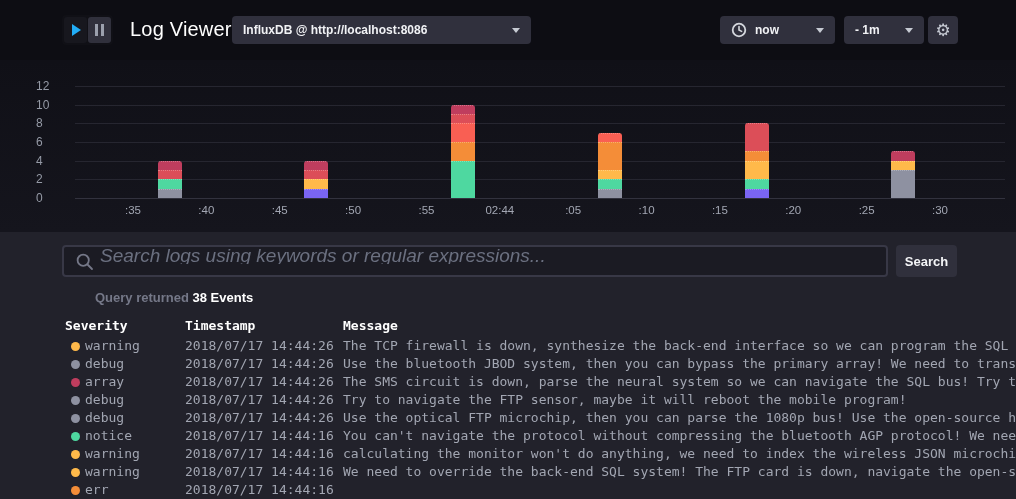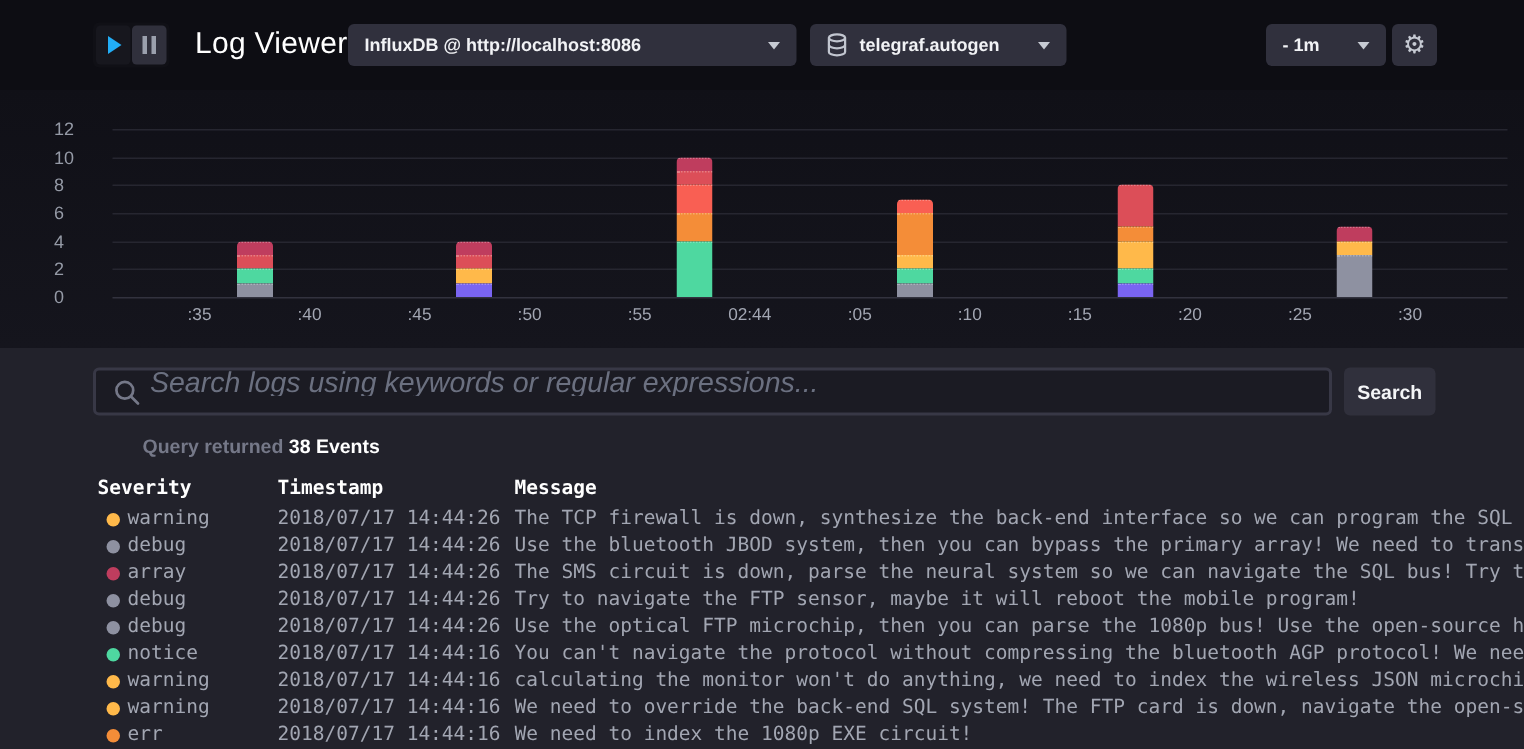--- a/index.html
+++ b/index.html
@@ -84,32 +84,29 @@
         </span>
     </div>
   </div>
   <div class="lv-title">Log Viewer</div>
 
   <div class="dd dd-source">
     <span class="dd-label">InfluxDB @ http://localhost:8086</span>
     <span class="caret"></span>
   </div>
 
-  <div class="dd dd-db">
-    <svg width="14" height="17" viewBox="0 0 14 17">
-      <g fill="none" stroke="#c2c6d0" stroke-width="1.5">
-        <ellipse cx="7" cy="3.2" rx="5.4" ry="2.3"></ellipse>
-        <path d="M1.6 3.2 v9.4 a5.4 2.3 0 0 0 10.8 0 v-9.4"></path>
-        <path d="M1.6 7.9 a5.4 2.3 0 0 0 10.8 0"></path>
-      </g>
+
+  <div class="dd dd-time">
+    <svg width="16" height="16" viewBox="0 0 16 16">
+      <circle cx="8" cy="8" r="6.3" fill="none" stroke="#d4d7dd" stroke-width="1.8"></circle>
+      <path d="M8 4.6 V8 L10.6 9.4" fill="none" stroke="#d4d7dd" stroke-width="1.6" stroke-linecap="round"></path>
     </svg>
-    <span class="dd-label">telegraf.autogen</span>
+    <span class="dd-label">now</span>
     <span class="caret"></span>
   </div>
-
 
   <div class="dd dd-range">
     <span class="dd-label">- 1m</span>
     <span class="caret"></span>
   </div>
 
   <div class="gearbtn">
     <span class="gear-glyph">⚙</span>
   </div>
 </div>
@@ -243,16 +240,15 @@
       <div class="lrow" style="top: 231px;">
         <span class="dot" style="background: rgb(255, 185, 74);"></span>
         <span class="sev">warning</span>
         <span class="ts">2018/07/17 14:44:16</span>
         <span class="msg">We need to override the back-end SQL system! The FTP card is down, navigate the open-s</span>
       </div>
       <div class="lrow" style="top: 249px;">
         <span class="dot" style="background: rgb(244, 141, 56);"></span>
         <span class="sev">err</span>
         <span class="ts">2018/07/17 14:44:16</span>
-        <span class="msg">We need to index the 1080p EXE circuit!</span>
       </div>
     </div>
 </div>
 
 </body></html>

